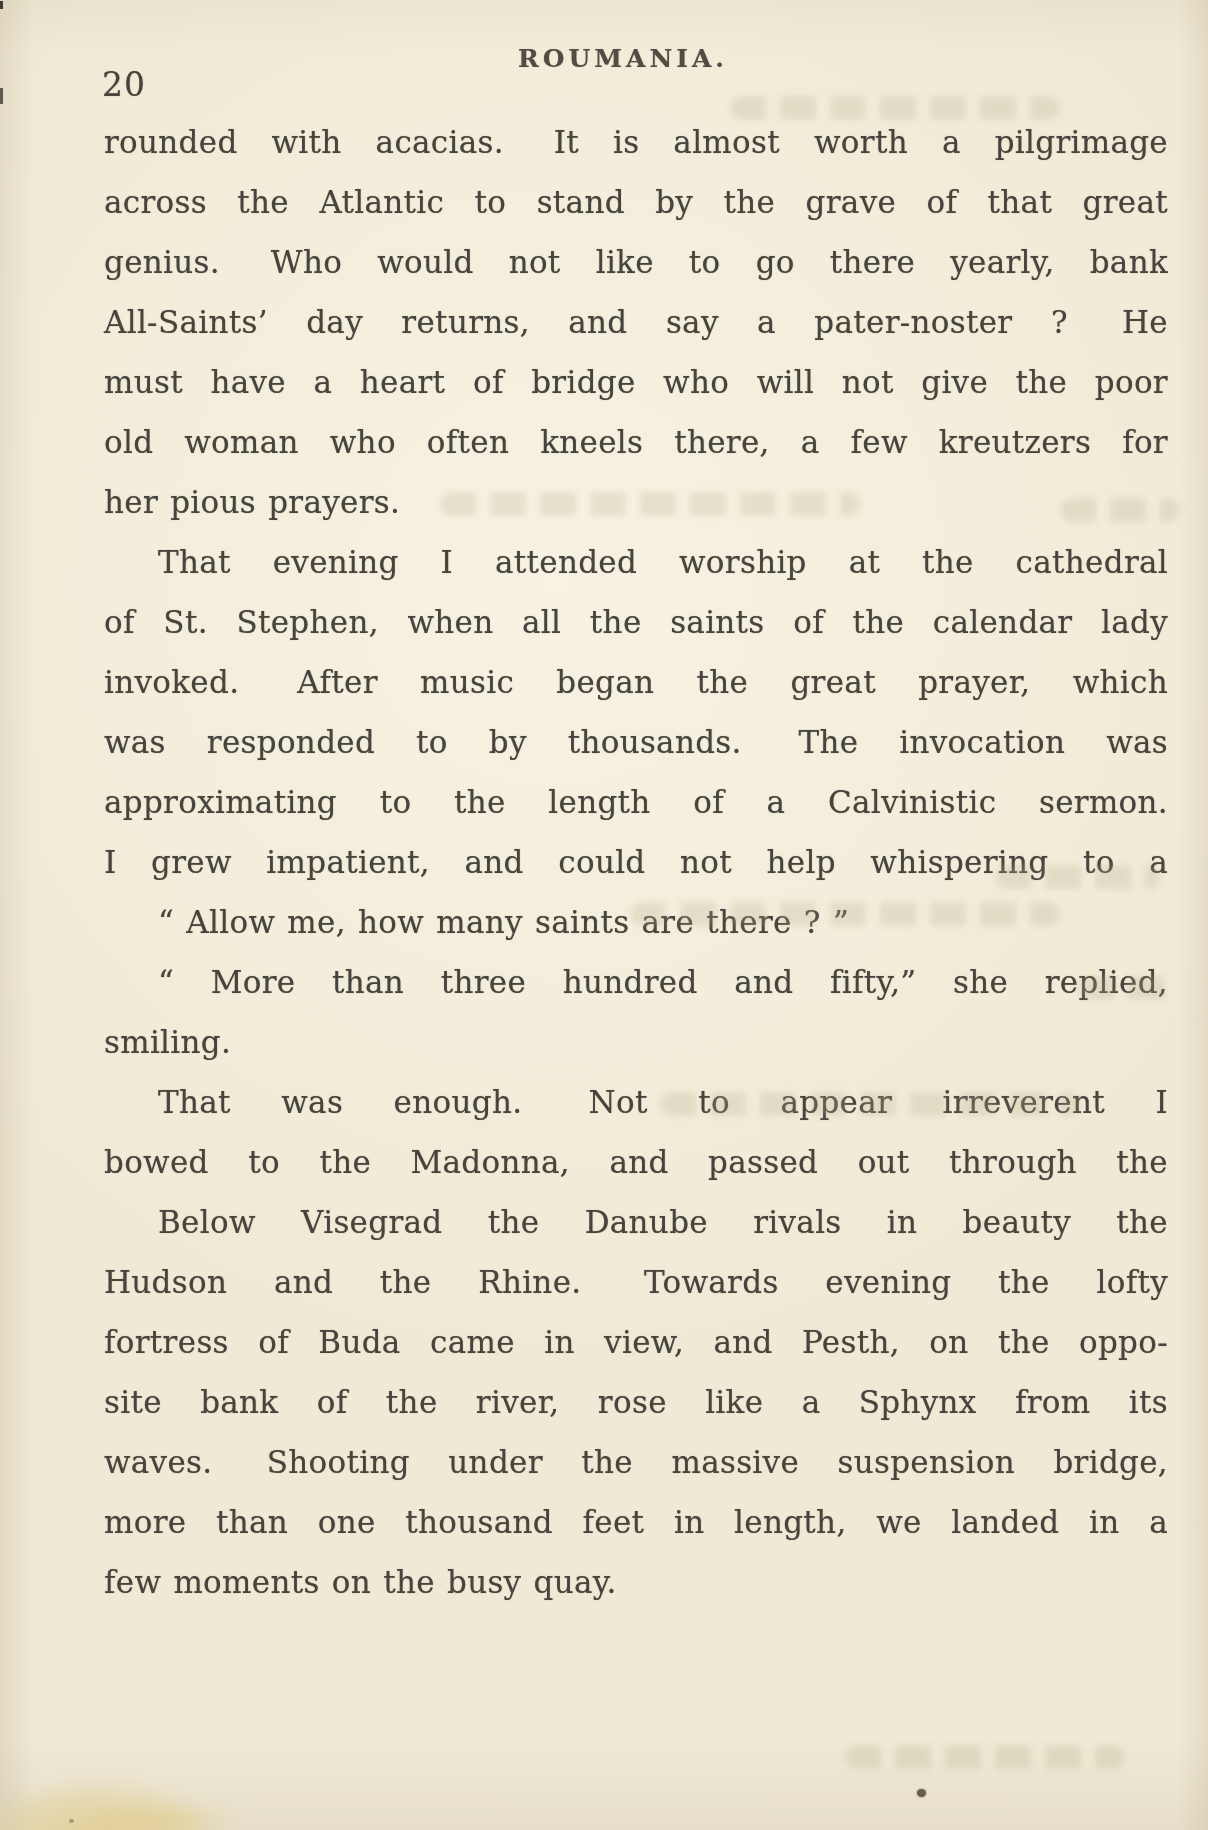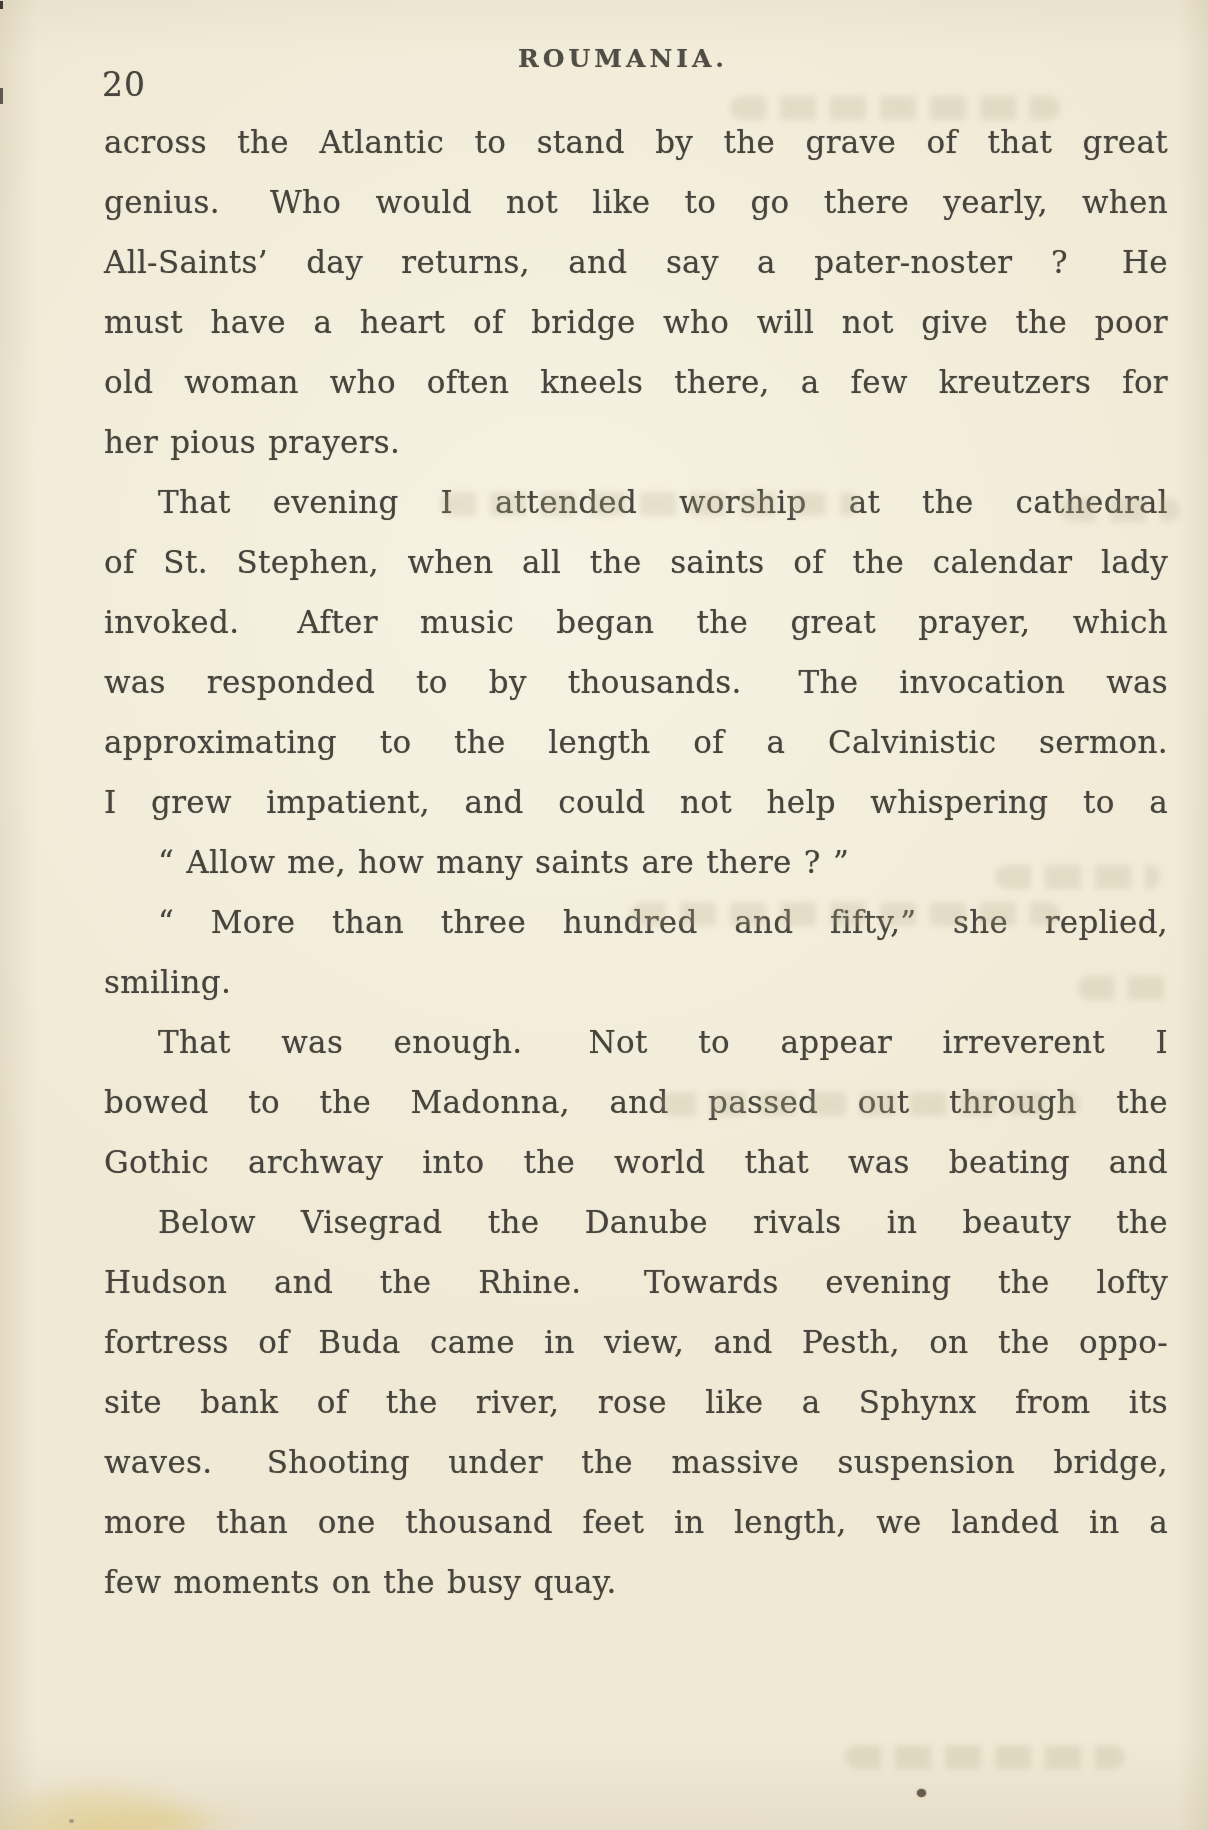--- a/index.html
+++ b/index.html
@@ -117,38 +117,38 @@
 </head>
 <body>
 
 <div class="page">
 
   <div class="page-number">20</div>
 
   <div class="running-title">ROUMANIA.</div>
 
   <div class="page-body">
+      <div class="line just"><span>rounded with acacias.  It is almost worth a pilgrimage</span></div>
       <div class="line just"><span>across the Atlantic to stand by the grave of that great</span></div>
-      <div class="line just"><span>genius.  Who would not like to go there yearly, when</span></div>
+      <div class="line just"><span>genius.  Who would not like to go there yearly, bank</span></div>
       <div class="line just"><span>All-Saints’ day returns, and say a </span><span class="it">pater-noster ?</span><span>  He</span></div>
       <div class="line just"><span>must have a heart of bridge who will not give the poor</span></div>
       <div class="line just"><span>old woman who often kneels there, a few </span><span class="it">kreutzers</span><span> for</span></div>
       <div class="line"><span>her pious prayers.</span></div>
       <div class="line just ind"><span>That evening I attended worship at the cathedral</span></div>
       <div class="line just"><span>of St. Stephen, when all the saints of the calendar lady</span></div>
       <div class="line just"><span>invoked.  After music began the great prayer, which</span></div>
       <div class="line just"><span>was responded to by thousands.  The invocation was</span></div>
       <div class="line just"><span>approximating to the length of a Calvinistic sermon.</span></div>
       <div class="line just"><span>I grew impatient, and could not help whispering to a</span></div>
       <div class="line ind"><span>“ Allow me, how many saints are there ? ”</span></div>
       <div class="line just ind"><span>“ More than three hundred and fifty,” she replied,</span></div>
       <div class="line"><span>smiling.</span></div>
       <div class="line just ind"><span>That was enough.  Not to appear irreverent I</span></div>
       <div class="line just"><span>bowed to the Madonna, and passed out through the</span></div>
-      <div class="line just"><span>Gothic archway into the world that was beating and</span></div>
       <div class="line just ind"><span>Below Visegrad the Danube rivals in beauty the</span></div>
       <div class="line just"><span>Hudson and the Rhine.  Towards evening the lofty</span></div>
       <div class="line just"><span>fortress of Buda came in view, and Pesth, on the oppo-</span></div>
       <div class="line just"><span>site bank of the river, rose like a Sphynx from its</span></div>
       <div class="line just"><span>waves.  Shooting under the massive suspension bridge,</span></div>
       <div class="line just"><span>more than one thousand feet in length, we landed in a</span></div>
       <div class="line"><span>few moments on the busy quay.</span></div>
     </div>
 
   <div class="ghost g0"></div>

